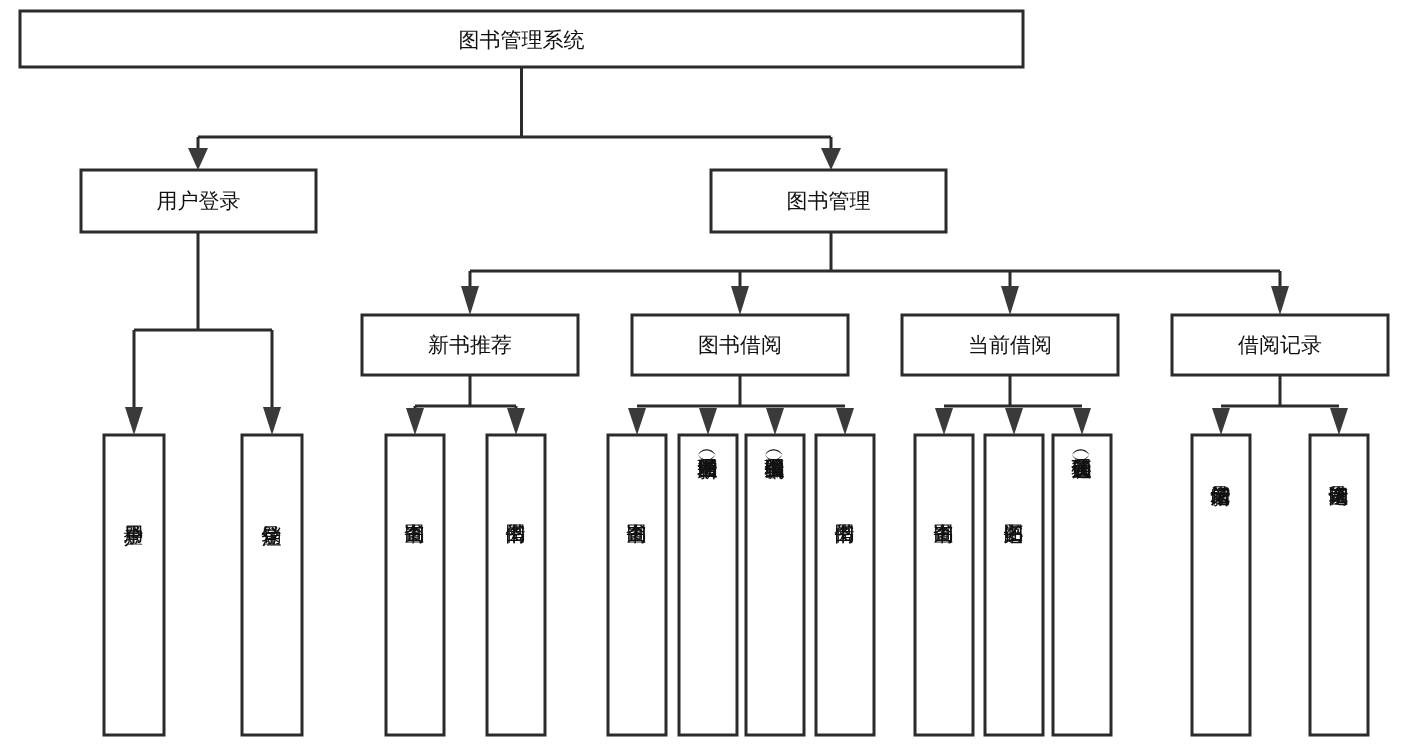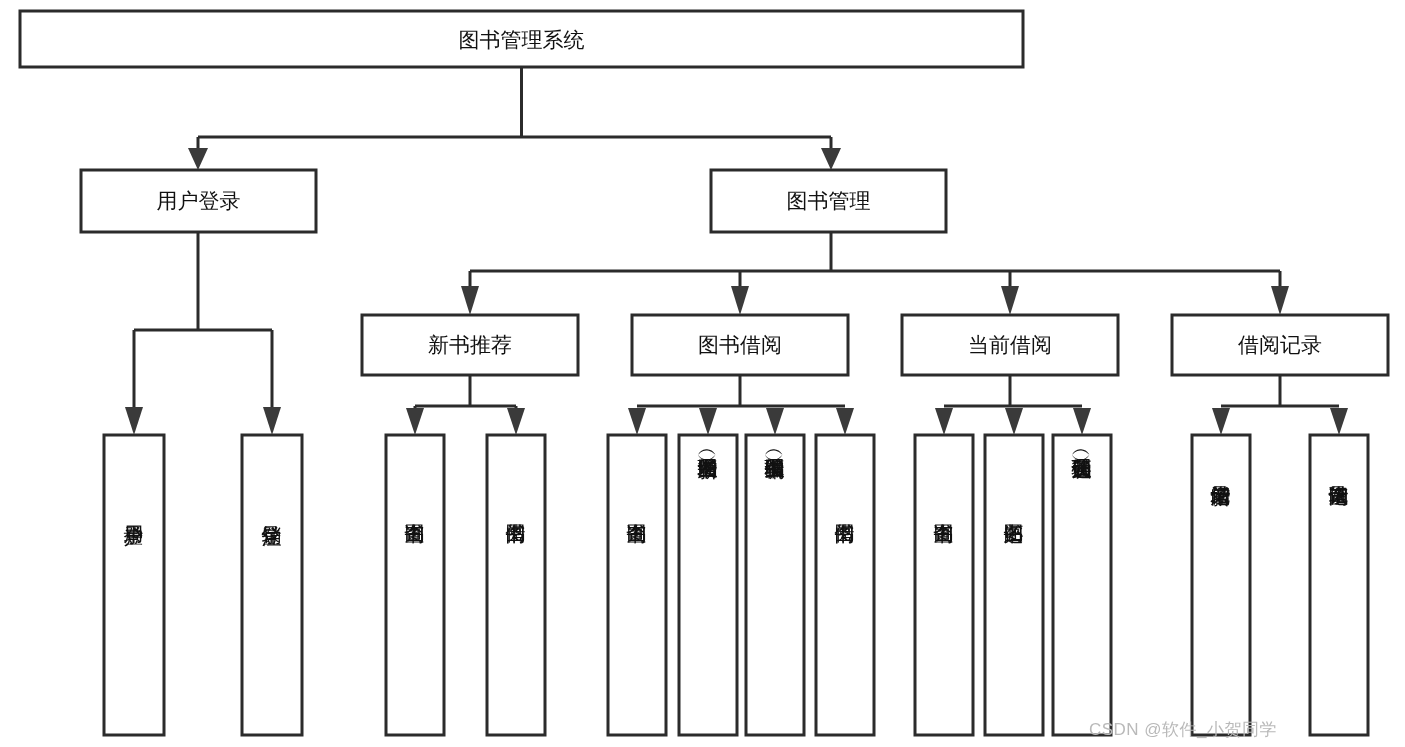--- a/index.html
+++ b/index.html
@@ -219,14 +219,13 @@
       <rect class="node-rect" x="1192" y="435" width="58" height="300"></rect>
       <text class="node-label-v" x="1221" y="470">新增借阅记录</text>
     </g>
     <g>
       <rect class="node-rect" x="1310" y="435" width="58" height="300"></rect>
       <text class="node-label-v" x="1339" y="470">查询借阅记录</text>
     </g>
 
   </svg>
 
-  <div class="watermark">CSDN @软件_小贺同学</div>
 </div>
 
 </body></html>

